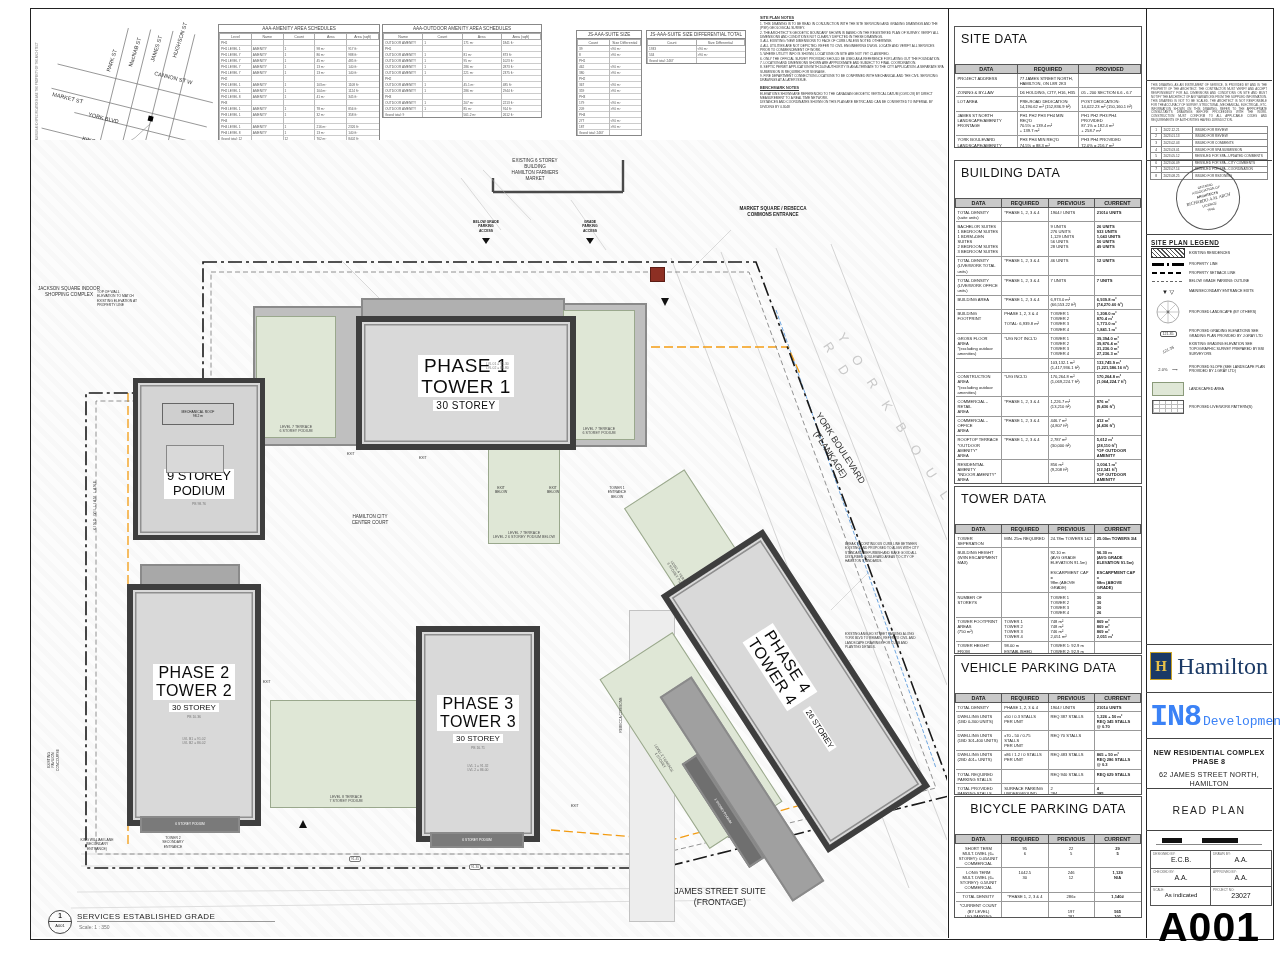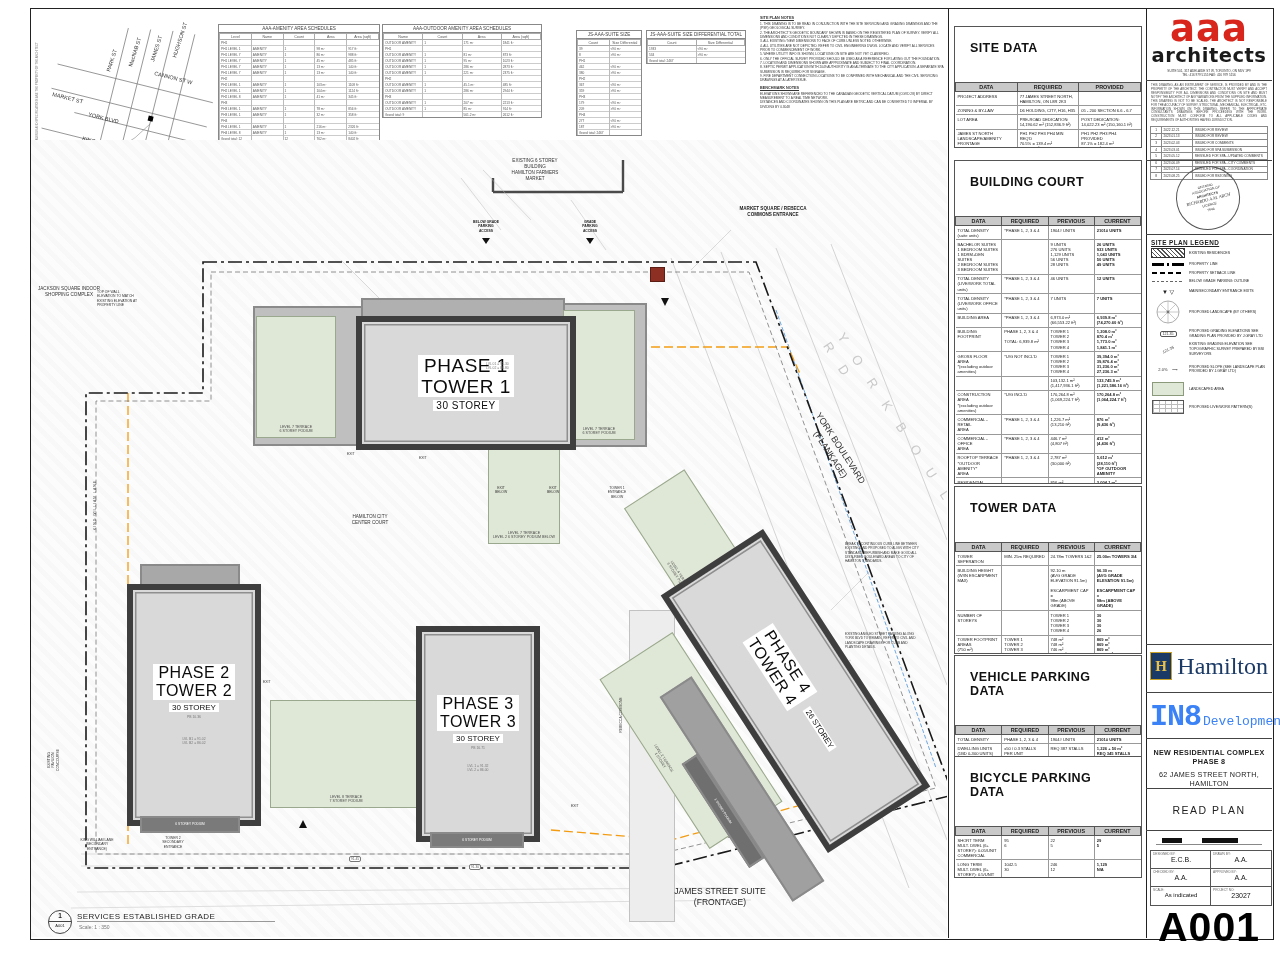--- a/index.html
+++ b/index.html
@@ -2,21 +2,21 @@
 <html><head>
 <meta charset="utf-8">
 <style>
   html,body{margin:0;padding:0;background:#fff;width:1280px;height:967px;
     font-family:"Liberation Sans",sans-serif;color:#222;overflow:hidden;position:relative;}
   .abs{position:absolute;}
   .sheet{position:absolute;left:30px;top:8px;width:1242px;height:930px;border:1.4px solid #222;background:#fff;}
   .vline{position:absolute;top:0;width:0;height:100%;border-left:1.2px solid #222;}
   
   .sec{position:absolute;left:6px;width:186px;border:1px solid #555;background:#fff;overflow:hidden;}
-  .sec h3{margin:12px;padding:2px 3px 15px;font-size:12.5px;letter-spacing:.4px;font-weight:bold;color:#111;}
+  .sec h3{margin:3px;padding:2px 3px 15px;font-size:12.5px;letter-spacing:.4px;font-weight:normal;color:#111;}
   table.dt{border-collapse:collapse;width:100%;table-layout:fixed;}
   table.dt th{background:#c9c9c9;font-size:5.4px;font-weight:bold;border:.5px solid #555;padding:1px;}
   table.dt td{font-size:4.1px;line-height:1.25;vertical-align:top;border-left:.5px solid #999;
     border-top:.5px solid #999;padding:1.5px 2px;white-space:pre-line;color:#222;}
   table.dt tr td:first-child{border-left:none;}
   .c3 td:nth-child(1){width:31%}.c3 td:nth-child(2){width:36%}.c3 td:nth-child(3){width:33%}
   .c4 td:nth-child(1){width:33%}.c4 td:nth-child(2){width:23%}.c4 td:nth-child(3){width:22%}.c4 td:nth-child(4){width:22%}
   .c4 td:nth-child(4){font-weight:bold;}
   
   .sched{position:absolute;border:.5px solid #888;background:#fff;}
@@ -541,20 +541,30 @@
   </div>
   <div class="grn" style="left:457px;top:304px;width:70px;height:98px;">
     <div class="tl">LEVEL 7 TERRACE
 LEVEL 2 6 STOREY PODIUM BELOW</div>
   </div>
   <div class="grn" style="left:239px;top:560px;width:150px;height:106px;">
     <div class="tl">LEVEL 8 TERRACE
 7 STOREY PODIUM</div>
   </div>
 
+  <div class="bld" style="left:102px;top:238px;width:122px;height:152px;border-width:5px;background:#d4d4d4;">
+    <div class="abs" style="left:24px;top:20px;width:70px;height:20px;border:1px solid #666;background:#cfcfcf;display:flex;align-items:center;justify-content:center;">
+      <div class="micro" style="text-align:center;white-space:pre-line;">MECHANICAL ROOF
+98.2 m</div>
+    </div>
+    <div class="abs" style="left:28px;top:62px;width:56px;height:26px;border:1px solid #888;background:#d9d9d9;"></div>
+    <div class="chip" style="font-size:13px;line-height:1.15;margin-top:58px;">9 STOREY
+PODIUM</div>
+    <div class="micro gray">PB 98.76</div>
+  </div>
 
   <div class="bld" style="left:325px;top:176px;width:208px;height:122px;">
     <div class="chip big">PHASE 1
 TOWER 1</div>
     <div class="chip sm">30 STOREY</div>
   </div>
   <div class="abs micro gray" style="left:455px;top:222px;white-space:pre-line;">LVL 01 = 91.30
 LVL 02 = 86.80</div>
 
   <div class="pod" style="left:109px;top:424px;width:96px;height:18px;background:#a8a8a8;"></div>
@@ -703,21 +713,21 @@
           </tr>
           <tr>
             <td>CORNER LOT (GW) GROUND<br>FLOOR FACADE<br>LANDSCAPE/AMENITY FLANKAGE</td>
             <td>PH1 PH2 PH3 PH4 MIN REQ'D<br>60%   = 216.1 m²<br>+ 139.5 m²</td>
             <td>PH1 PH2 PH3 PH4 PROVIDED<br>70.0%   = 218.1 m²<br>+ 265.7 m²</td>
           </tr>
         </tbody>
       </table>
   </div>
   <div class="sec" style="top:152px;height:322px;">
-    <h3>BUILDING COURT</h3>
+    <h3>BUILDING DATA</h3>
     <table class="dt c4">
         <tbody>
           <tr>
             <th>DATA</th>
             <th>REQUIRED</th>
             <th>PREVIOUS</th>
             <th>CURRENT</th>
           </tr>
           <tr>
             <td>TOTAL DENSITY (suite units)</td>
@@ -891,21 +901,21 @@
           </tr>
           <tr>
             <td>TOWER HEIGHT<br>FROM<br>ESTABLISHED<br>GRADE ELEVATION</td>
             <td>98.00 m<br>ESTABLISHED GRADE<br>ELEVATION 90.50</td>
             <td>TOWER 1:   92.9 m<br>TOWER 2:   92.9 m<br>TOWER 3:   95.1 m<br>TOWER 4:   91.5 m</td>
             <td></td>
           </tr>
         </tbody>
       </table>
   </div>
-  <div class="sec" style="top:748px;height:120px;">
+  <div class="sec" style="top:788px;height:120px;text-align:center;">
     <h3>BICYCLE PARKING DATA</h3>
     <table class="dt c4">
         <tbody>
           <tr>
             <th>DATA</th>
             <th>REQUIRED</th>
             <th>PREVIOUS</th>
             <th>CURRENT</th>
           </tr>
           <tr>
@@ -931,26 +941,20 @@
             <td></td>
             <td><br>197<br>281<br>188<br>17</td>
             <td><br>565<br>101<br>70<br>404</td>
           </tr>
         </tbody>
       </table>
   </div>
 </div>
 
 <div class="rcol">
-  <div class="abs" style="left:4px;top:6px;width:118px;">
-    <div class="logo-a">aaa</div>
-    <div class="logo-b">architects</div>
-    <div class="tinyc" style="margin-top:2px;">SUITE 501, 317 ADELAIDE ST W, TORONTO, ON M5V 1P9
-TEL: 416 979 5155   FAX: 416 979 5156</div>
-  </div>
   <div class="hr" style="top:72px;"></div>
   <div class="abs disc" style="left:5px;top:76px;width:116px;">THIS DRAWING, AS AN INSTRUMENT OF SERVICE, IS PROVIDED BY AND IS THE PROPERTY OF THE ARCHITECT. THE CONTRACTOR MUST VERIFY AND ACCEPT RESPONSIBILITY FOR ALL DIMENSIONS AND CONDITIONS ON SITE AND MUST NOTIFY THE ARCHITECT OF ANY VARIATIONS FROM THE SUPPLIED INFORMATION. THIS DRAWING IS NOT TO BE SCALED. THE ARCHITECT IS NOT RESPONSIBLE FOR THE ACCURACY OF SURVEY, STRUCTURAL, MECHANICAL, ELECTRICAL, ETC. INFORMATION SHOWN ON THIS DRAWING. REFER TO THE APPROPRIATE CONSULTANT'S DRAWINGS BEFORE PROCEEDING WITH THE WORK. CONSTRUCTION MUST CONFORM TO ALL APPLICABLE CODES AND REQUIREMENTS OF AUTHORITIES HAVING JURISDICTION.</div>
   <div class="abs" style="left:4px;top:118px;width:118px;">
     <table class="rev">
         <tbody>
           <tr>
             <td>1</td>
             <td>2022.12.21</td>
             <td>ISSUED FOR REVIEW</td>
           </tr>

